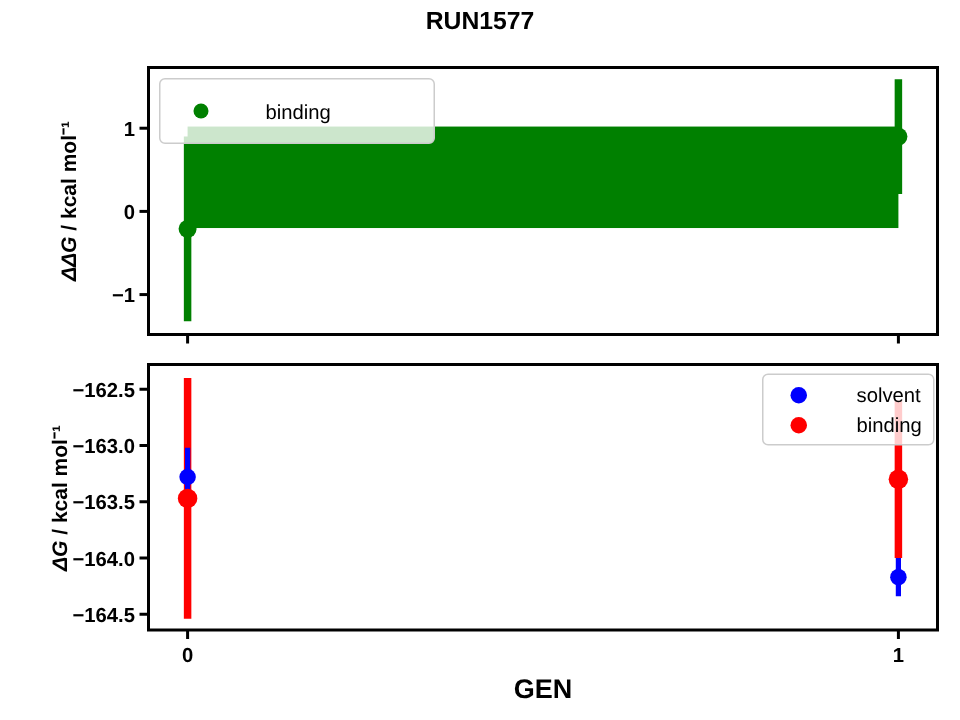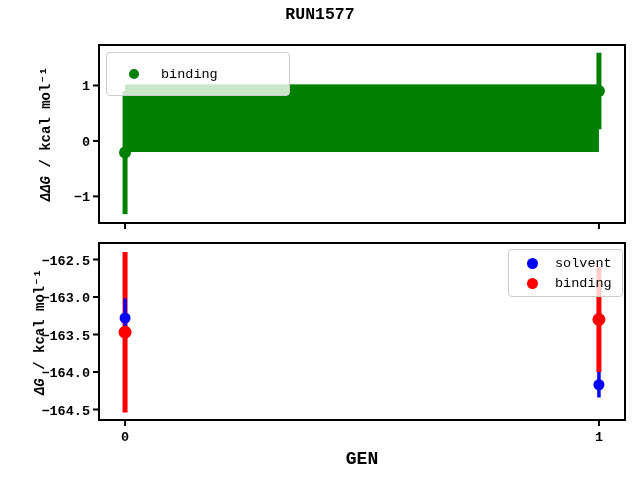--- a/index.html
+++ b/index.html
@@ -1,18 +1,18 @@
 <!DOCTYPE html>
 <html><head>
 <meta charset="utf-8">
 <style>
   html,body{margin:0;padding:0;background:#ffffff;}
   .figure{
     position:relative;width:640px;height:480px;background:#ffffff;overflow:hidden;
-    font-family:Liberation Mono, monospace;color:#000;
+    font-family:Liberation Sans, sans-serif;color:#000;
   }
   .fig-title{
     position:absolute;left:320px;top:5px;transform:translateX(-50%);
     font-size:16.5px;font-weight:bold;white-space:nowrap;
   }
   .charts-svg{position:absolute;left:0;top:0;}
   .ylabel{
     position:absolute;white-space:nowrap;font-size:14px;font-weight:bold;
     transform:translate(-50%,-50%) rotate(-90deg);
   }
@@ -30,21 +30,21 @@
     padding:3px 8px;box-sizing:border-box;font-size:13.5px;
   }
   .legend-top{left:106px;top:52px;width:184px;height:44px;}
   .legend-bottom{left:508px;top:249px;width:115px;height:48px;}
   .legend-row{display:flex;align-items:center;height:21px;}
   .legend-handle{width:38px;display:flex;align-items:center;justify-content:center;flex:none;}
   .legend-handle-sm{width:30px;display:flex;align-items:center;justify-content:center;flex:none;}
   .legend-dot{width:10px;height:10px;border-radius:50%;display:inline-block;}
   .legend-dot-lg{width:11px;height:11px;border-radius:50%;display:inline-block;}
   .legend-dotline{width:36px;height:3px;display:inline-block;}
-  .legend-label{margin-left:8px;white-space:nowrap;text-align:right;}
+  .legend-label{margin-left:24px;white-space:nowrap;text-align:right;}
 </style>
 </head>
 <body>
 
 <div class="figure">
 
   <div class="fig-title">RUN1577</div>
 
   <svg class="charts-svg" width="640" height="480" id="charts-svg">
       <rect x="125.06306306306307" y="84.37071651090343" width="473.8738738738739" height="67.65109034267911" fill="#008000"></rect>

